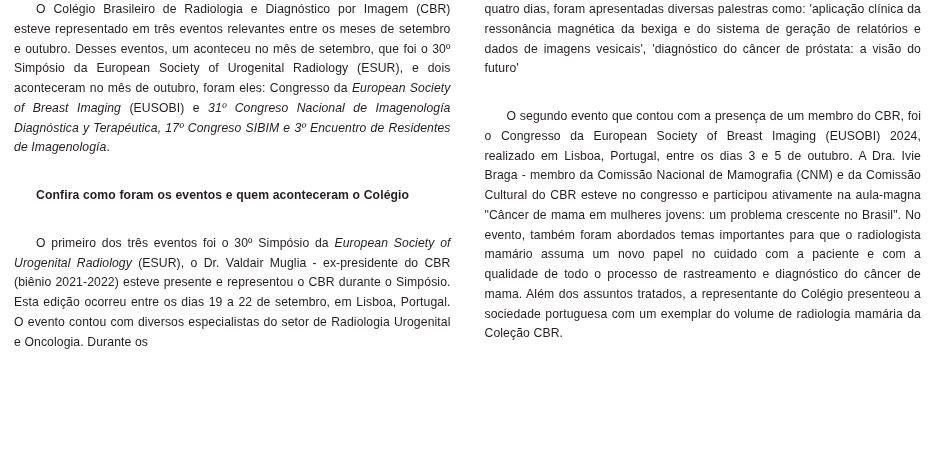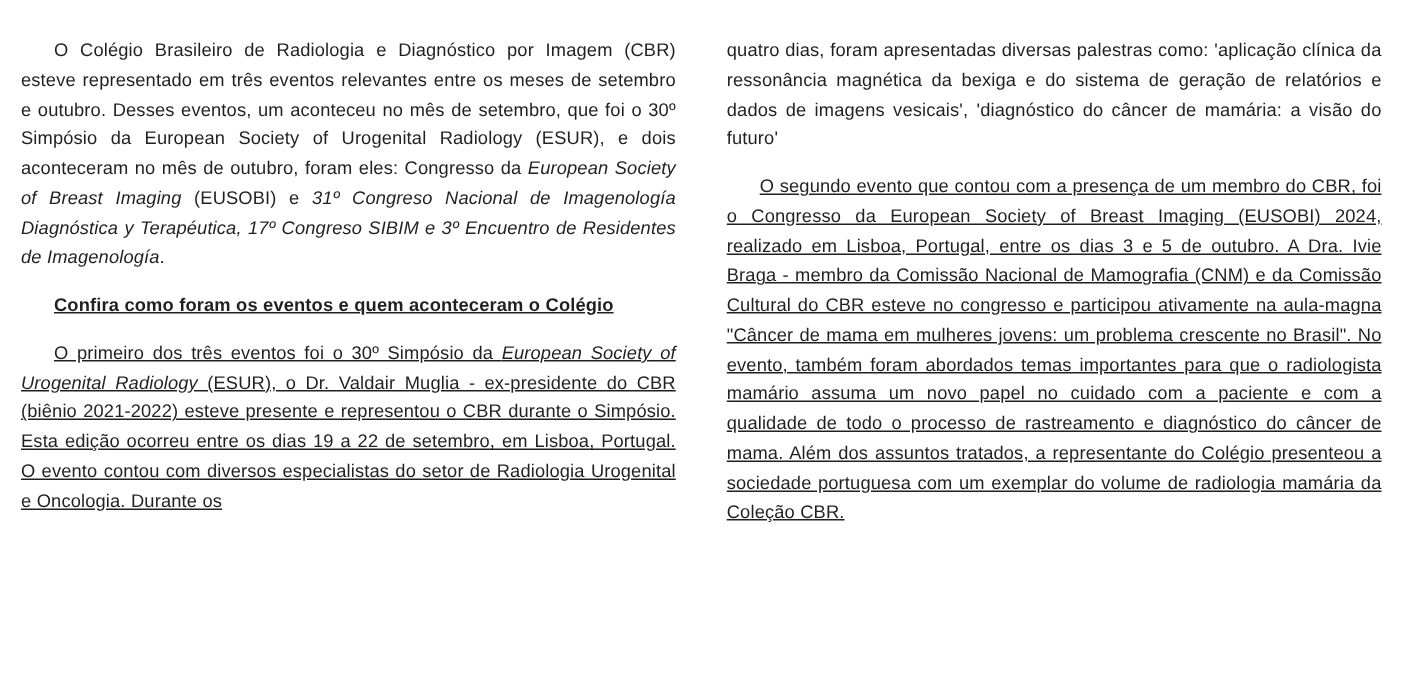--- a/index.html
+++ b/index.html
@@ -11,21 +11,21 @@
     width: 935px;
     height: 455px;
     font-family: "Liberation Sans", sans-serif;
     color: #231f20;
     overflow: hidden;
   }
   .page {
     width: 935px;
     height: 455px;
     box-sizing: border-box;
-    padding: 24px 14px 6px 14px;
+    padding: 0 14px 6px 14px;
     display: flex;
     flex-direction: row;
     gap: 34px;
   }
   .column {
     flex: 1 1 0;
     min-width: 0;
   }
   p {
     margin: 0 0 0 0;
@@ -33,22 +33,21 @@
     line-height: 1.62;
     text-align: justify;
     text-justify: inter-word;
     letter-spacing: 0.1px;
     word-spacing: 0.1px;
   }
   p.indent {
     text-indent: 22px;
   }
   p + p {
-    margin-top: 12px;
-    text-decoration: underline;
+    margin-top: 28px;
   }
   .ital {
     font-style: italic;
   }
   .heading {
     font-weight: bold;
     text-indent: 22px;
   }
 </style>
 </head>
@@ -61,19 +60,19 @@
     <p class="indent"><span>O Colégio Brasileiro de Radiologia e Diagnóstico por Imagem (CBR) esteve representado em três eventos relevantes entre os meses de setembro e outubro. Desses eventos, um aconteceu no mês de setembro, que foi o 30º Simpósio da European Society of Urogenital Radiology (ESUR), e dois aconteceram no mês de outubro, foram eles: Congresso da </span><span class="ital">European Society of Breast Imaging</span><span> (EUSOBI) e </span><span class="ital">31º Congreso Nacional de Imagenología Diagnóstica y Terapéutica, 17º Congreso SIBIM e 3º Encuentro de Residentes de Imagenología</span><span>.</span></p>
 
     <p class="heading">Confira como foram os eventos e quem aconteceram o Colégio</p>
 
     <p class="indent"><span>O primeiro dos três eventos foi o 30º Simpósio da </span><span class="ital">European Society of Urogenital Radiology</span><span> (ESUR), o Dr. Valdair Muglia - ex-presidente do CBR (biênio 2021-2022) esteve presente e representou o CBR durante o Simpósio. Esta edição ocorreu entre os dias 19 a 22 de setembro, em Lisboa, Portugal. O evento contou com diversos especialistas do setor de Radiologia Urogenital e Oncologia. Durante os</span></p>
 
   </div>
 
   <div class="column">
 
-    <p>quatro dias, foram apresentadas diversas palestras como: 'aplicação clínica da ressonância magnética da bexiga e do sistema de geração de relatórios e dados de imagens vesicais', 'diagnóstico do câncer de mamária: a visão do futuro'</p>
+    <p>quatro dias, foram apresentadas diversas palestras como: 'aplicação clínica da ressonância magnética da bexiga e do sistema de geração de relatórios e dados de imagens vesicais', 'diagnóstico do câncer de próstata: a visão do futuro'</p>
 
     <p class="indent">O segundo evento que contou com a presença de um membro do CBR, foi o Congresso da European Society of Breast Imaging (EUSOBI) 2024, realizado em Lisboa, Portugal, entre os dias 3 e 5 de outubro. A Dra. Ivie Braga - membro da Comissão Nacional de Mamografia (CNM) e da Comissão Cultural do CBR esteve no congresso e participou ativamente na aula-magna "Câncer de mama em mulheres jovens: um problema crescente no Brasil". No evento, também foram abordados temas importantes para que o radiologista mamário assuma um novo papel no cuidado com a paciente e com a qualidade de todo o processo de rastreamento e diagnóstico do câncer de mama. Além dos assuntos tratados, a representante do Colégio presenteou a sociedade portuguesa com um exemplar do volume de radiologia mamária da Coleção CBR.</p>
 
   </div>
 
 </div>
 
 </body></html>

